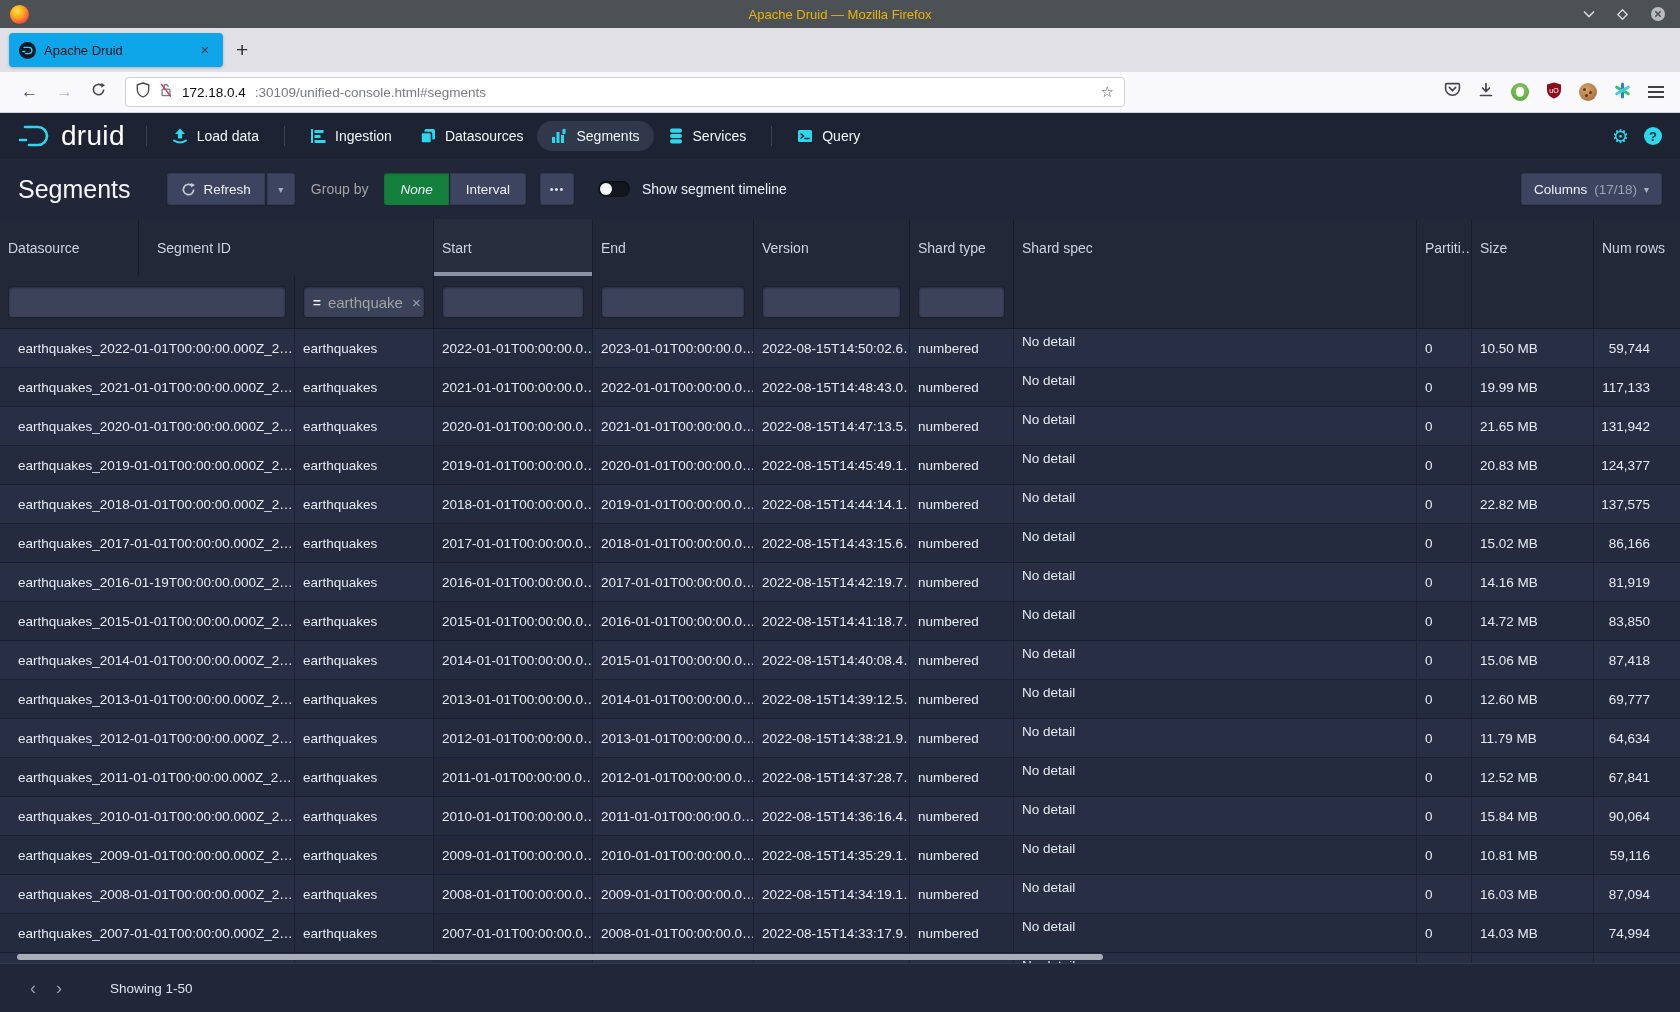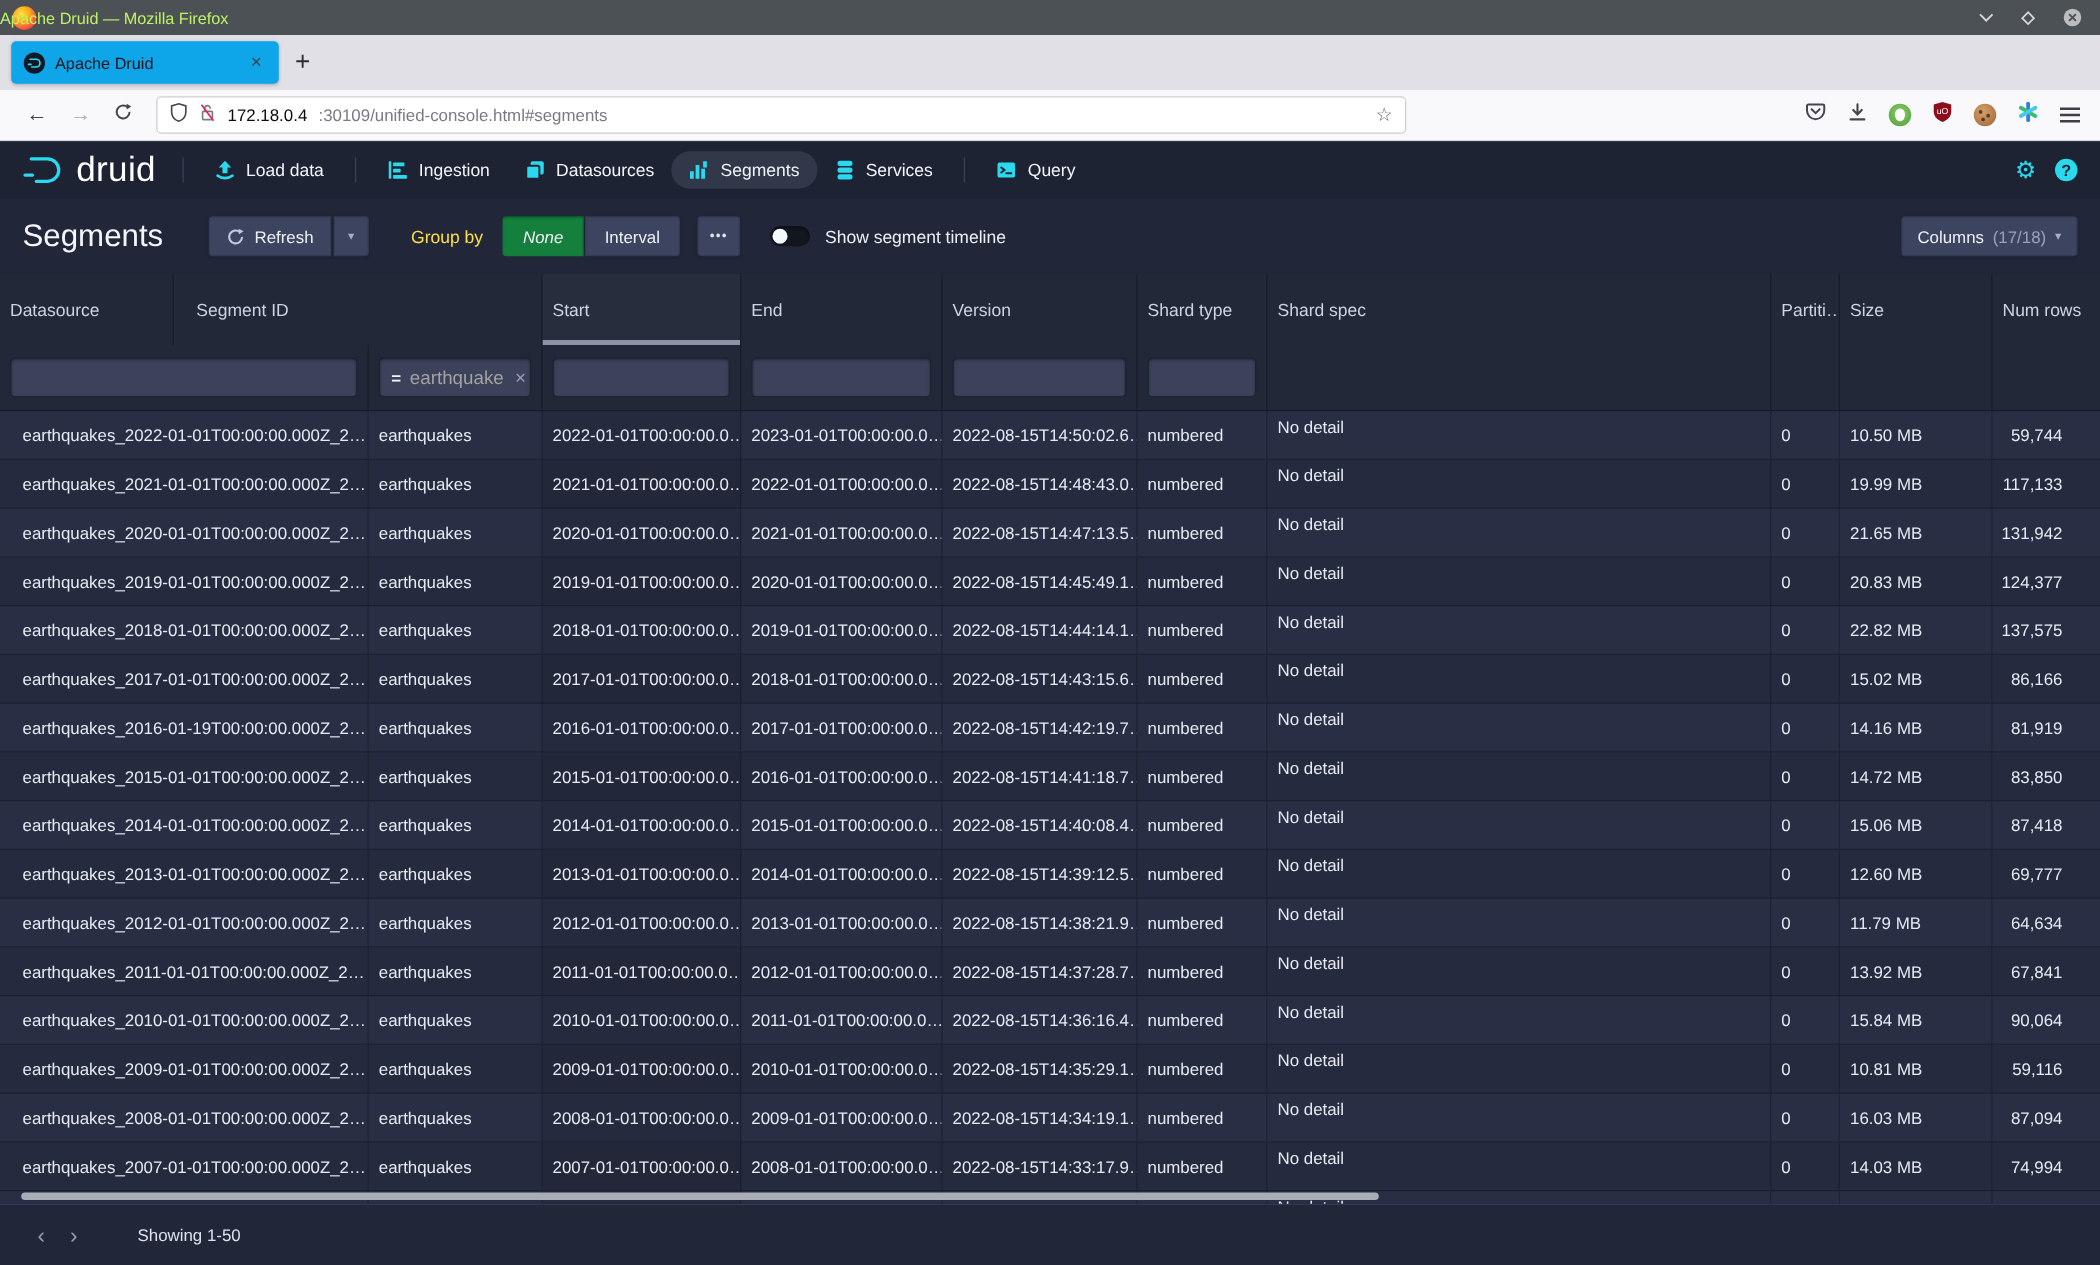--- a/index.html
+++ b/index.html
@@ -4,21 +4,21 @@
 <style>
   * { margin:0; padding:0; box-sizing:border-box; }
   html,body { width:1680px; height:1012px; overflow:hidden; background:#212739;
     font-family:"Liberation Sans","DejaVu Sans",sans-serif; }
   .screen { width:1680px; height:1012px; display:flex; flex-direction:column; }
 
   
   .titlebar { height:28px; background:#4c5156; position:relative; display:flex; align-items:center; padding:0 10px; flex:0 0 auto; }
   .ff-logo { width:19px; height:19px; border-radius:50%;
     background:radial-gradient(circle at 38% 32%, #ffe14d 0%, #ffb114 34%, #ff7139 58%, #e8413c 78%, #b5007f 100%); }
-  .win-title { position:absolute; left:0; right:0; font-size:13px; color:#bef264; }
+  .win-title { position:absolute; left:0; right:0; text-align:center; font-size:13px; color:#eab308; }
   .win-controls { margin-left:auto; display:flex; align-items:center; gap:21px; z-index:2; padding-right:4px; }
   .win-controls svg { display:block; }
 
   
   .tabbar { height:44px; background:#e0e0e6; display:flex; align-items:center; padding-left:9px; flex:0 0 auto; }
   .tab { width:214px; height:34px; background:#0ea5e9; border-radius:4px; display:flex; align-items:center;
     gap:8px; padding:0 8px 0 10px; box-shadow:0 1px 3px rgba(20,20,30,0.25); }
   .favicon { width:17px; height:17px; border-radius:50%; background:#101726; display:flex; align-items:center; justify-content:center; flex:0 0 auto; }
   .tab-title { flex:1; font-size:13px; color:#15141a; white-space:nowrap; overflow:hidden; }
   .tab-close { width:20px; height:20px; border-radius:3px; color:#3f3f48; font-size:15px; line-height:20px; text-align:center; }
@@ -58,21 +58,21 @@
 
   
   .controls { height:60px; display:flex; align-items:center; padding:0 18px; background:#212739; flex:0 0 auto; }
   .page-title { font-size:25px; font-weight:400; color:#f4f6fb; margin-right:36px; }
   .btn { height:32px; background:#3c445f; border-radius:3px; display:flex; align-items:center;
     box-shadow:inset 0 0 0 1px rgba(16,22,26,0.2), 0 1px 2px rgba(16,22,26,0.3); color:#eef1f7; font-size:13.5px; }
   .split { display:flex; gap:2px; }
   .split .main { padding:0 14px; gap:8px; border-radius:3px 0 0 3px; }
   .split .caretbtn { width:28px; justify-content:center; border-radius:0 3px 3px 0; }
   .caret { font-size:10px; color:#a6aec3; }
-  .groupby-label { margin-left:34px; font-size:14px; color:#fde047; }
+  .groupby-label { margin-left:16px; font-size:14px; color:#a3a3a3; }
   .btngroup { display:flex; margin-left:16px; gap:1px; }
   .btngroup .gb { padding:0 16px; }
   .gb.active { background:#15803d; border-radius:3px 0 0 3px; box-shadow:inset 0 1px 2px rgba(0,0,0,0.35);font-style:italic; }
   .gb.plain { border-radius:0 3px 3px 0; }
   .more-btn { margin-left:14px; width:34px; justify-content:center; letter-spacing:1px; font-size:11px; color:#dfe3ed; }
   .switch { margin-left:24px; width:32px; height:16px; border-radius:8px; background:#11161f; position:relative;
     box-shadow:inset 0 1px 2px rgba(0,0,0,0.5); }
   .knob { position:absolute; left:2px; top:2px; width:12px; height:12px; border-radius:50%; background:#f5f8fa; }
   .switch-label { margin-left:12px; font-size:14px; color:#edf0f7; }
   .spacer { flex:1; }
@@ -488,21 +488,21 @@
         </div>
         <div class="tr">
           <div class="td c0 first">earthquakes_2011-01-01T00:00:00.000Z_2…</div>
           <div class="td c1">earthquakes</div>
           <div class="td c2 sortcol">2011-01-01T00:00:00.0…</div>
           <div class="td c3">2012-01-01T00:00:00.0…</div>
           <div class="td c4">2022-08-15T14:37:28.7…</div>
           <div class="td c5">numbered</div>
           <div class="td c6 top">No detail</div>
           <div class="td c7">0</div>
-          <div class="td c8">13.92 MB</div>
+          <div class="td c8">12.52 MB</div>
           <div class="td c9 num">67,841</div>
         </div>
         <div class="tr">
           <div class="td c0 first">earthquakes_2010-01-01T00:00:00.000Z_2…</div>
           <div class="td c1">earthquakes</div>
           <div class="td c2 sortcol">2010-01-01T00:00:00.0…</div>
           <div class="td c3">2011-01-01T00:00:00.0…</div>
           <div class="td c4">2022-08-15T14:36:16.4…</div>
           <div class="td c5">numbered</div>
           <div class="td c6 top">No detail</div>

